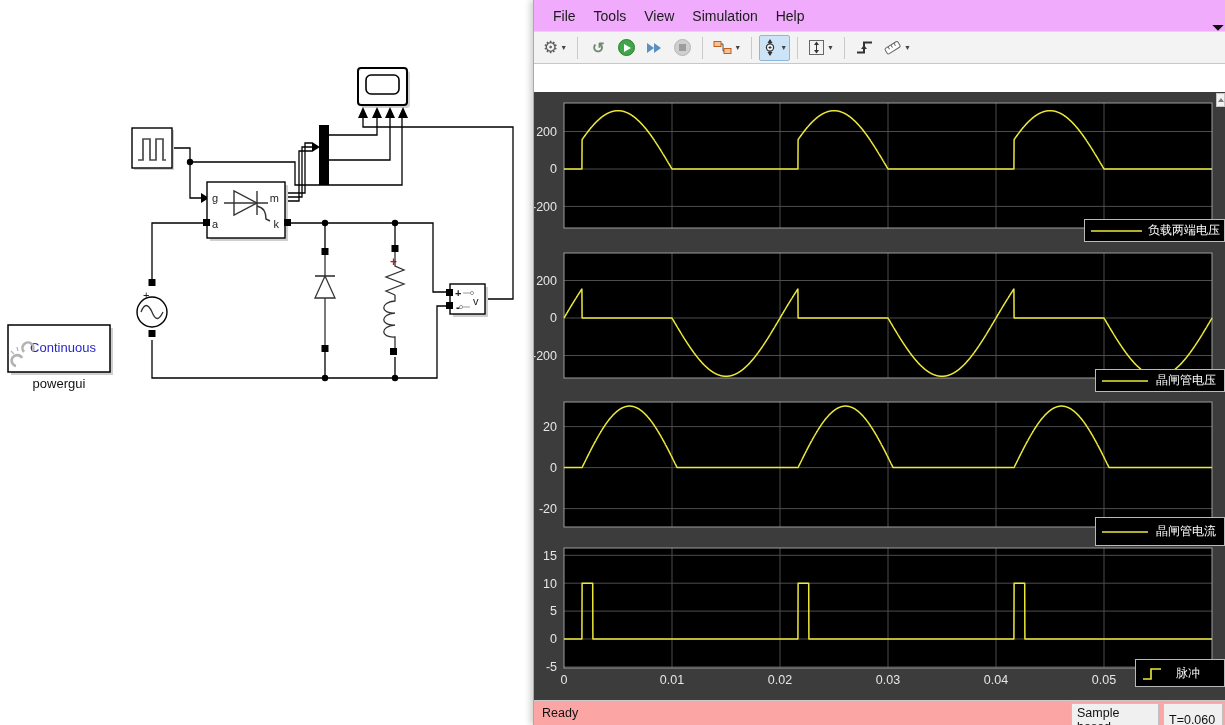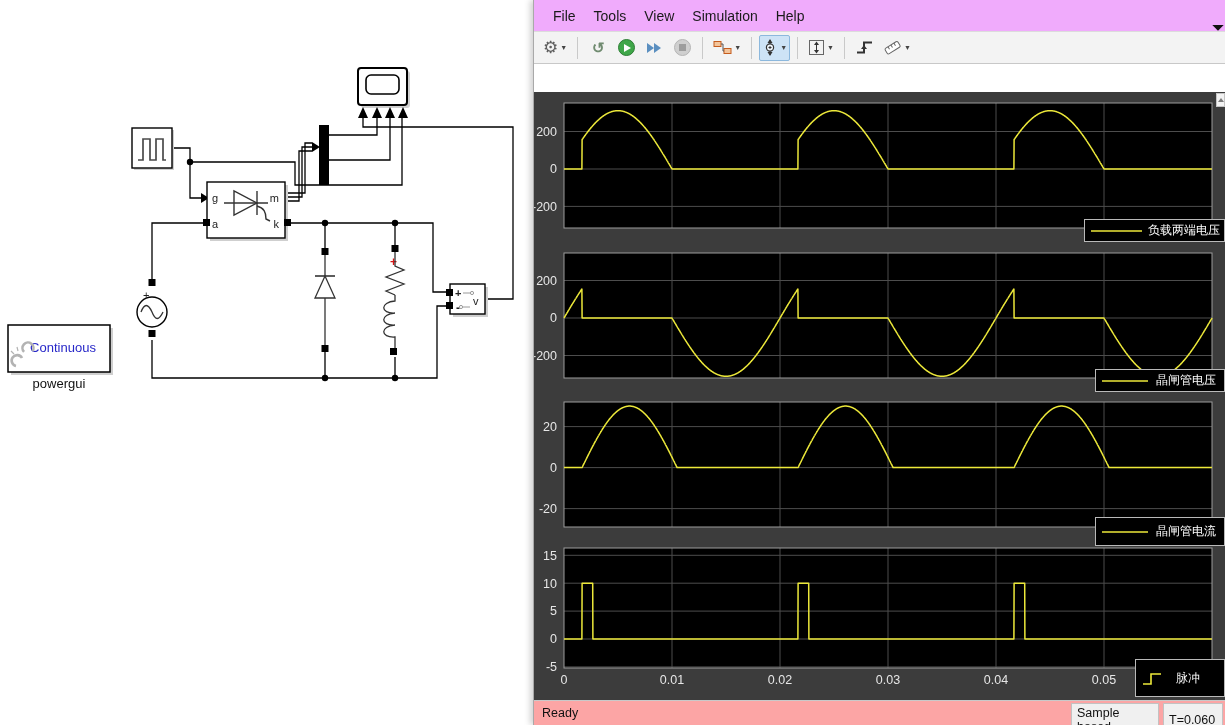--- a/index.html
+++ b/index.html
@@ -373,21 +373,21 @@
             <path d="M2,5 H48" stroke="#ede93a" stroke-width="1.6"></path>
           </svg>
         <span>晶闸管电压</span>
       </div>
       <div class="legend" style="left:561px; top:425px; width:130px; height:29px;">
         <svg width="50" height="10">
             <path d="M2,5 H48" stroke="#ede93a" stroke-width="1.6"></path>
           </svg>
         <span>晶闸管电流</span>
       </div>
-      <div class="legend" style="left:601px; top:567px; width:90px; height:38px;">
+      <div class="legend" style="left:601px; top:567px; width:90px; height:28px;">
         <svg width="30" height="22">
             <path d="M3,17 H11 V7 H21" fill="none" stroke="#ede93a" stroke-width="1.6"></path>
           </svg>
         <span>脉冲</span>
       </div>
 
       <div class="scroll-nub">
         <div class="scroll-tri"></div>
       </div>
     </div>

